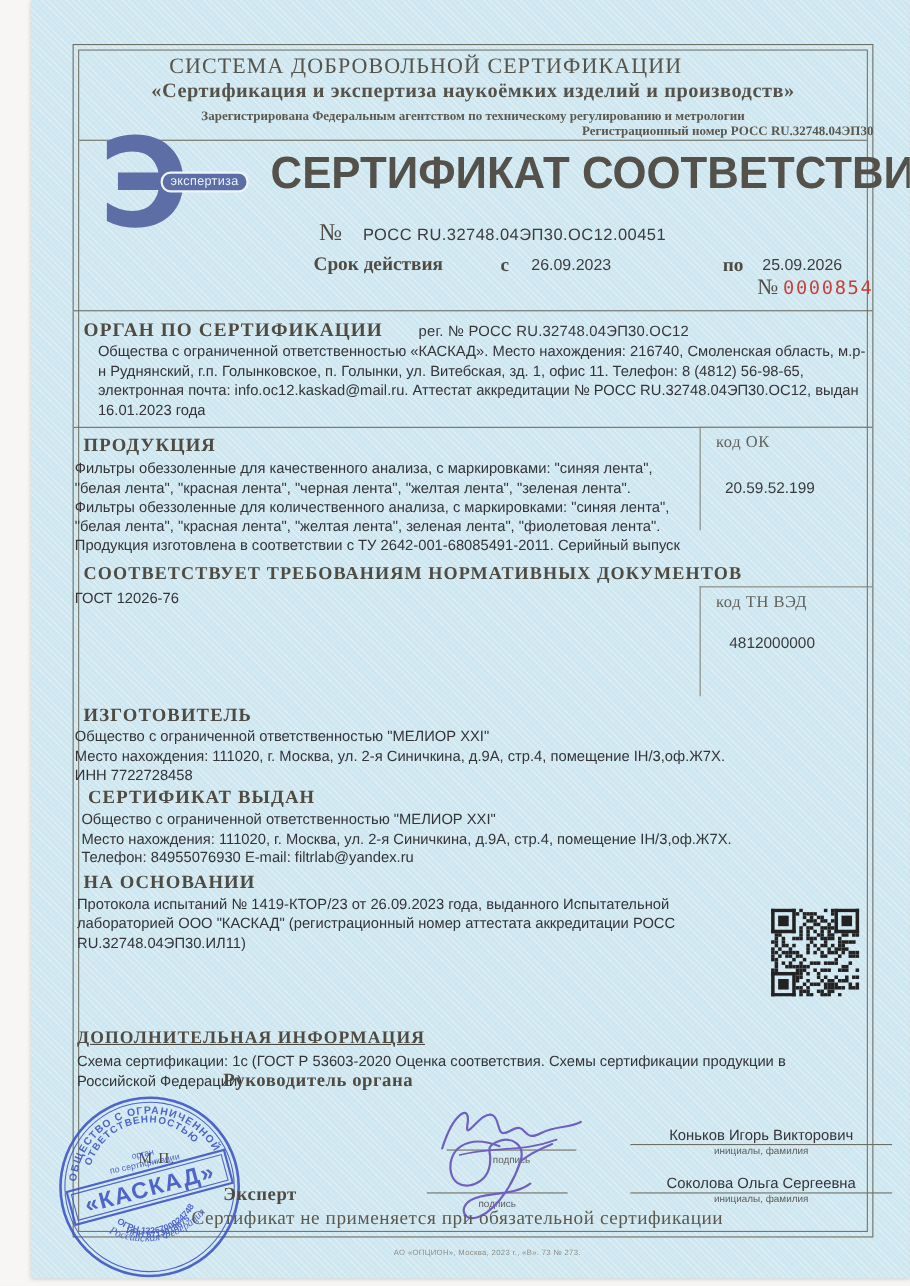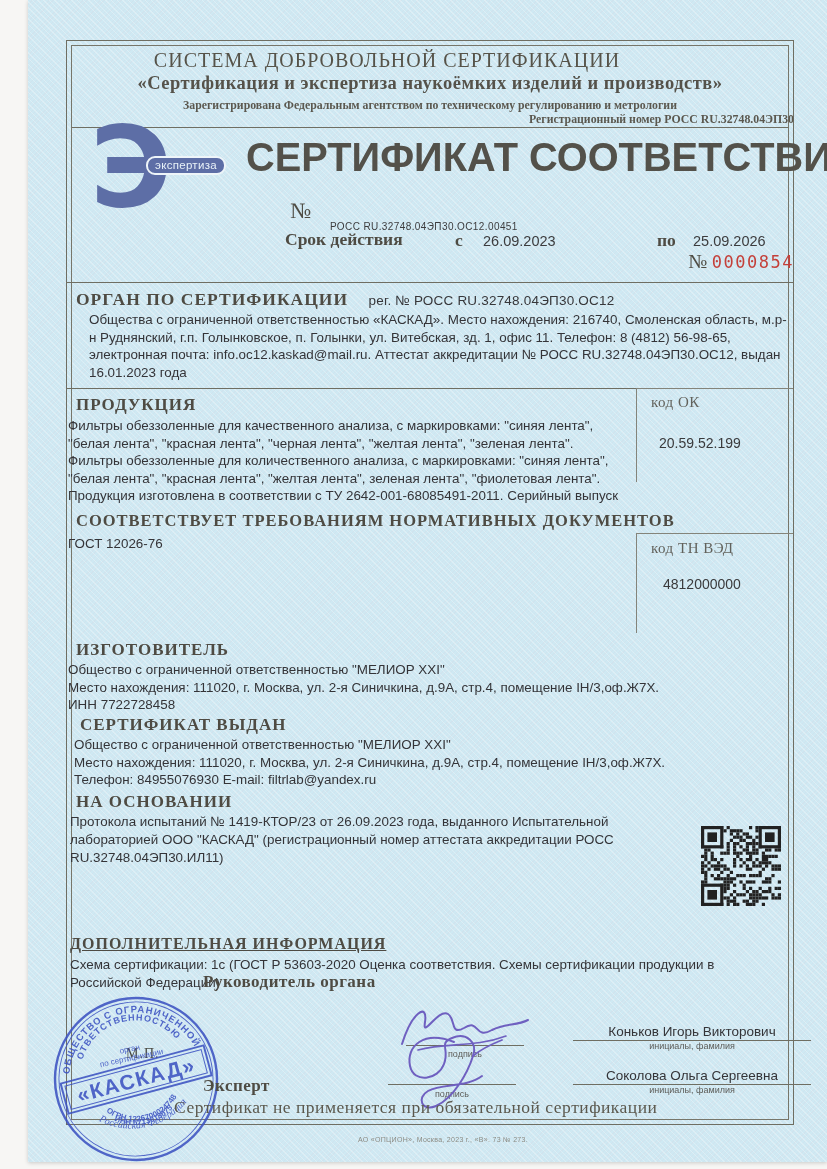--- a/index.html
+++ b/index.html
@@ -23,33 +23,33 @@
   .hdr4 { left:38px; top:112px; width:728px; text-align:right; font-size:11.8px; font-weight:bold; color:#5b584f; font-family:"Liberation Serif",serif; }
 
   .logo-wrap { left:60px; top:128px; width:160px; height:92px; }
   .logo-e { position:absolute; left:2px; top:-26px; font-size:112px; font-weight:bold; color:#5d6ea6; font-family:"DejaVu Sans",sans-serif; }
   .logo-badge { position:absolute; left:58px; top:28px; background:#5d6ea6; border:2px solid #eef5f9; border-radius:9px; color:#e8f2f8; font-size:11.5px; padding:1px 7px 2px; letter-spacing:.3px; }
 
   .main-title { left:218px; top:134px; width:560px; font-size:41px; font-weight:bold; color:#53514a; letter-spacing:0; white-space:nowrap; transform:scaleX(.97); transform-origin:left; }
 
   .num-sign { font-family:"Liberation Serif",serif; font-size:22px; color:#4e4c44; }
   .cert-num-row { left:262px; top:198px; }
-  .cert-num-val { position:absolute; left:40px; top:7px; font-size:10px; color:#3c3c3e; letter-spacing:.4px; white-space:nowrap;margin-top:16px; }
+  .cert-num-val { position:absolute; left:40px; top:7px; font-size:15px; color:#3c3c3e; letter-spacing:.4px; white-space:nowrap; }
   .validity-row { left:257px; top:229px; width:480px; }
   .validity-label { font-family:"Liberation Serif",serif; font-weight:bold; font-size:17.5px; color:#4e4b43; }
   .v-c  { position:absolute; left:170px; top:1px; }
   .v-d1 { position:absolute; left:198px; top:4px; font-size:14.5px; color:#3c3c3e; }
   .v-po { position:absolute; left:372px; top:1px; }
   .v-d2 { position:absolute; left:408px; top:4px; font-size:14.5px; color:#3c3c3e;text-align:right; }
   .blank-num { left:600px; top:250px; width:166px; text-align:right; white-space:nowrap; }
   .blank-num .digits { font-family:"DejaVu Sans Mono",monospace; font-size:17px; color:#c4403a; letter-spacing:1.5px; }
 
   .sec-head { font-family:"Liberation Serif",serif; font-weight:bold; color:#4e4b43; letter-spacing:1px; font-size:17px; white-space:nowrap; }
   .body-txt { font-size:13.4px; line-height:17.6px; color:#343438; }
-  .reg-label { font-family:"Liberation Sans",sans-serif; font-weight:normal; letter-spacing:.2px; font-size:13.5px; color:#37373a; margin-left:16px; }
+  .reg-label { font-family:"Liberation Sans",sans-serif; font-weight:normal; letter-spacing:.2px; font-size:13.5px; color:#37373a; margin-left:28px; }
 
   .code-box { border-top:1px solid #84847a; border-left:1px solid #84847a; }
   .code-label { font-family:"Liberation Serif",serif; font-size:15px; color:#62625c; letter-spacing:.5px; }
   .code-val { font-size:14px; color:#3a3a3c; }
 
   .sig-label { font-family:"Liberation Serif",serif; font-weight:bold; font-size:17px; color:#4e4b43; letter-spacing:.5px; white-space:nowrap; }
   .sig-line { border-bottom:1px solid #6f6e62; }
   .tiny { font-size:9px; color:#5c5c58; }
   .name-val { font-size:13.5px; color:#343438; white-space:nowrap; }
   .note-line { font-family:"Liberation Serif",serif; font-size:17.5px; color:#5b584d; letter-spacing:.5px; white-space:nowrap; }

